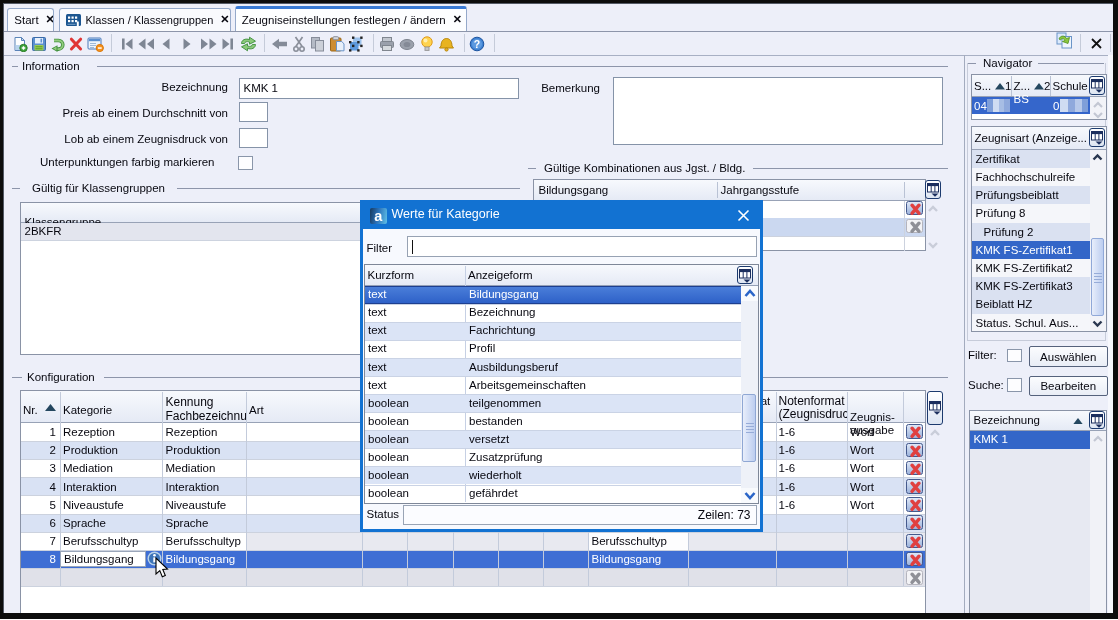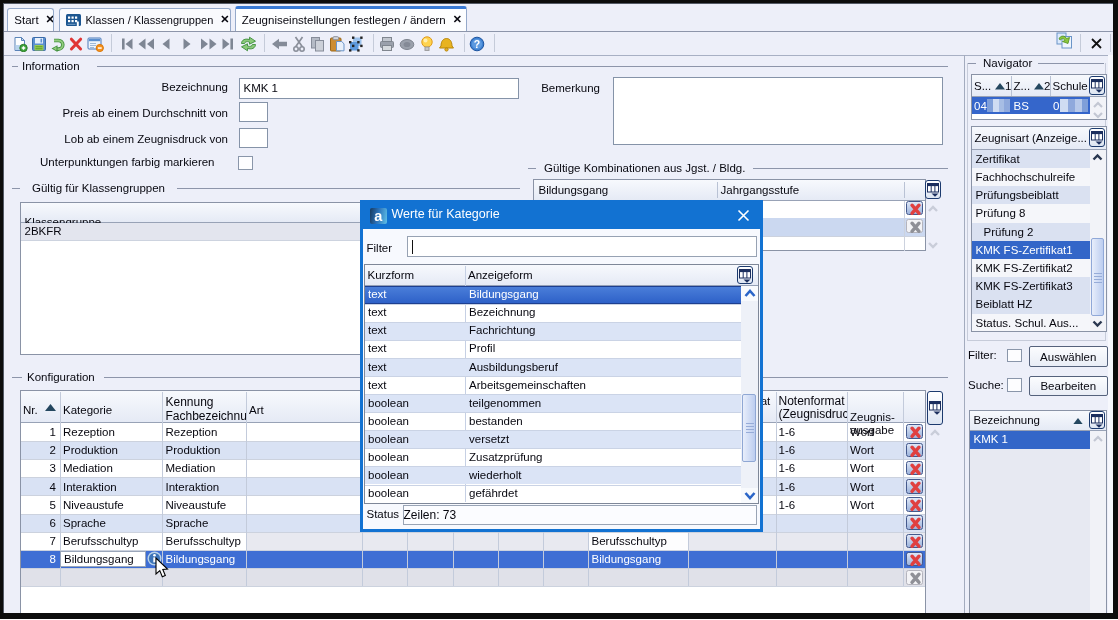--- a/index.html
+++ b/index.html
@@ -399,21 +399,21 @@
   <div class="t" style="left:42px;top:5px">Z...</div>
   <svg class="a" style="left:62px;top:8.5px" width="10" height="6.5" viewBox="0 0 10 6.5">
       <path d="M5 0 L10 6.5 L0 6.5 Z" fill="#24475f"></path>
     </svg>
   <div class="t" style="left:72.5px;top:5px">2</div>
   <div class="vl" style="left:78.5px;top:1px;height:20px;background:#b9c2d4"></div>
   <div class="t" style="left:81px;top:5px">Schule</div>
   <div class="a" style="left:0;top:22.5px;width:118px;height:17px;background:#3566cb"></div>
   <div class="t" style="left:2.5px;top:25px;color:#fff">04</div>
   <div class="a" style="left:15px;top:24.5px;width:23px;height:13px;background:linear-gradient(90deg,#7f9fd9 0 25%,#cfdcf2 0 50%,#a7bde4 0 75%,#8fa9dc 0 100%)"></div>
-  <div class="t" style="left:42px;top:25px;color:#fff">BS</div>
+  <div class="t" style="left:42px;top:18px;color:#fff">BS</div>
   <div class="a" style="left:81px;top:22.5px;width:37px;height:17px;background:#3566cb"></div>
   <div class="t" style="left:81.5px;top:25px;color:#fff">0</div>
   <div class="a" style="left:88px;top:24.5px;width:28px;height:13px;background:linear-gradient(90deg,#cfdcf2 0 30%,#8fa9dc 0 55%,#b7c9ea 0 80%,#7f9fd9 0 100%)"></div>
   <div class="a" style="left:118px;top:22.5px;width:16px;height:22px;background:#f2f3f8"></div>
   <svg class="a" style="left:120px;top:26px" width="12" height="8" viewBox="0 0 12 8">
       <path d="M2 6 L6 2 L10 6" stroke="#c3c7d3" stroke-width="2.2" fill="none"></path>
     </svg>
   <svg class="a" style="left:120px;top:36px" width="12" height="8" viewBox="0 0 12 8">
       <path d="M2 2 L6 6 L10 2" stroke="#c3c7d3" stroke-width="2.2" fill="none"></path>
     </svg>
@@ -568,21 +568,21 @@
           <path d="M1.5 2 L6 7 L10.5 2" stroke="#2a65c8" stroke-width="2.6" fill="none"></path>
         </svg>
       <div class="a" style="left:377.5px;top:129.5px;width:14px;height:68px;box-sizing:border-box;border:1px solid #8fa7d4;border-radius:2px;background:linear-gradient(90deg,#e8eefb,#bccdf0)">
         <div class="hl" style="left:2.5px;top:28px;width:8px;background:#97acd8"></div>
         <div class="hl" style="left:2.5px;top:31px;width:8px;background:#97acd8"></div>
         <div class="hl" style="left:2.5px;top:34px;width:8px;background:#97acd8"></div>
         <div class="hl" style="left:2.5px;top:37px;width:8px;background:#97acd8"></div>
       </div>
     </div>
     <div class="t" style="left:3.5px;top:278.5px">Status</div>
-    <div class="a" style="left:39.5px;top:276px;width:354px;height:19.5px;box-sizing:border-box;border:1px solid #99a4b5;background:#fbfcff;font-size:12px;line-height:18px;padding-right:5px">Zeilen: 73</div>
+    <div class="a" style="left:39.5px;top:276px;width:354px;height:19.5px;box-sizing:border-box;border:1px solid #99a4b5;background:#fbfcff;font-size:12px;line-height:18px;text-align:right;padding-right:5px">Zeilen: 73</div>
   </div>
 </div>
 <div class="gbtn" style="left:736.5px;top:266px;height:18px;z-index:51">
     <svg width="14" height="15" viewBox="0 0 14 15" style="position:absolute;left:0.5px;top:50%;margin-top:-7.5px">
       <rect x="1.5" y="1.5" width="11" height="8.5" fill="#fff" stroke="#1c2f5e"></rect>
       <rect x="1.5" y="1.5" width="11" height="2.6" fill="#1c2f5e"></rect>
       <path d="M5.2 4 v6 M8.9 4 v6" stroke="#1c2f5e"></path>
       <path d="M5.5 11.5 h7 l-3.5 3.2 Z" fill="#1c2f5e"></path>
     </svg>
   </div>

